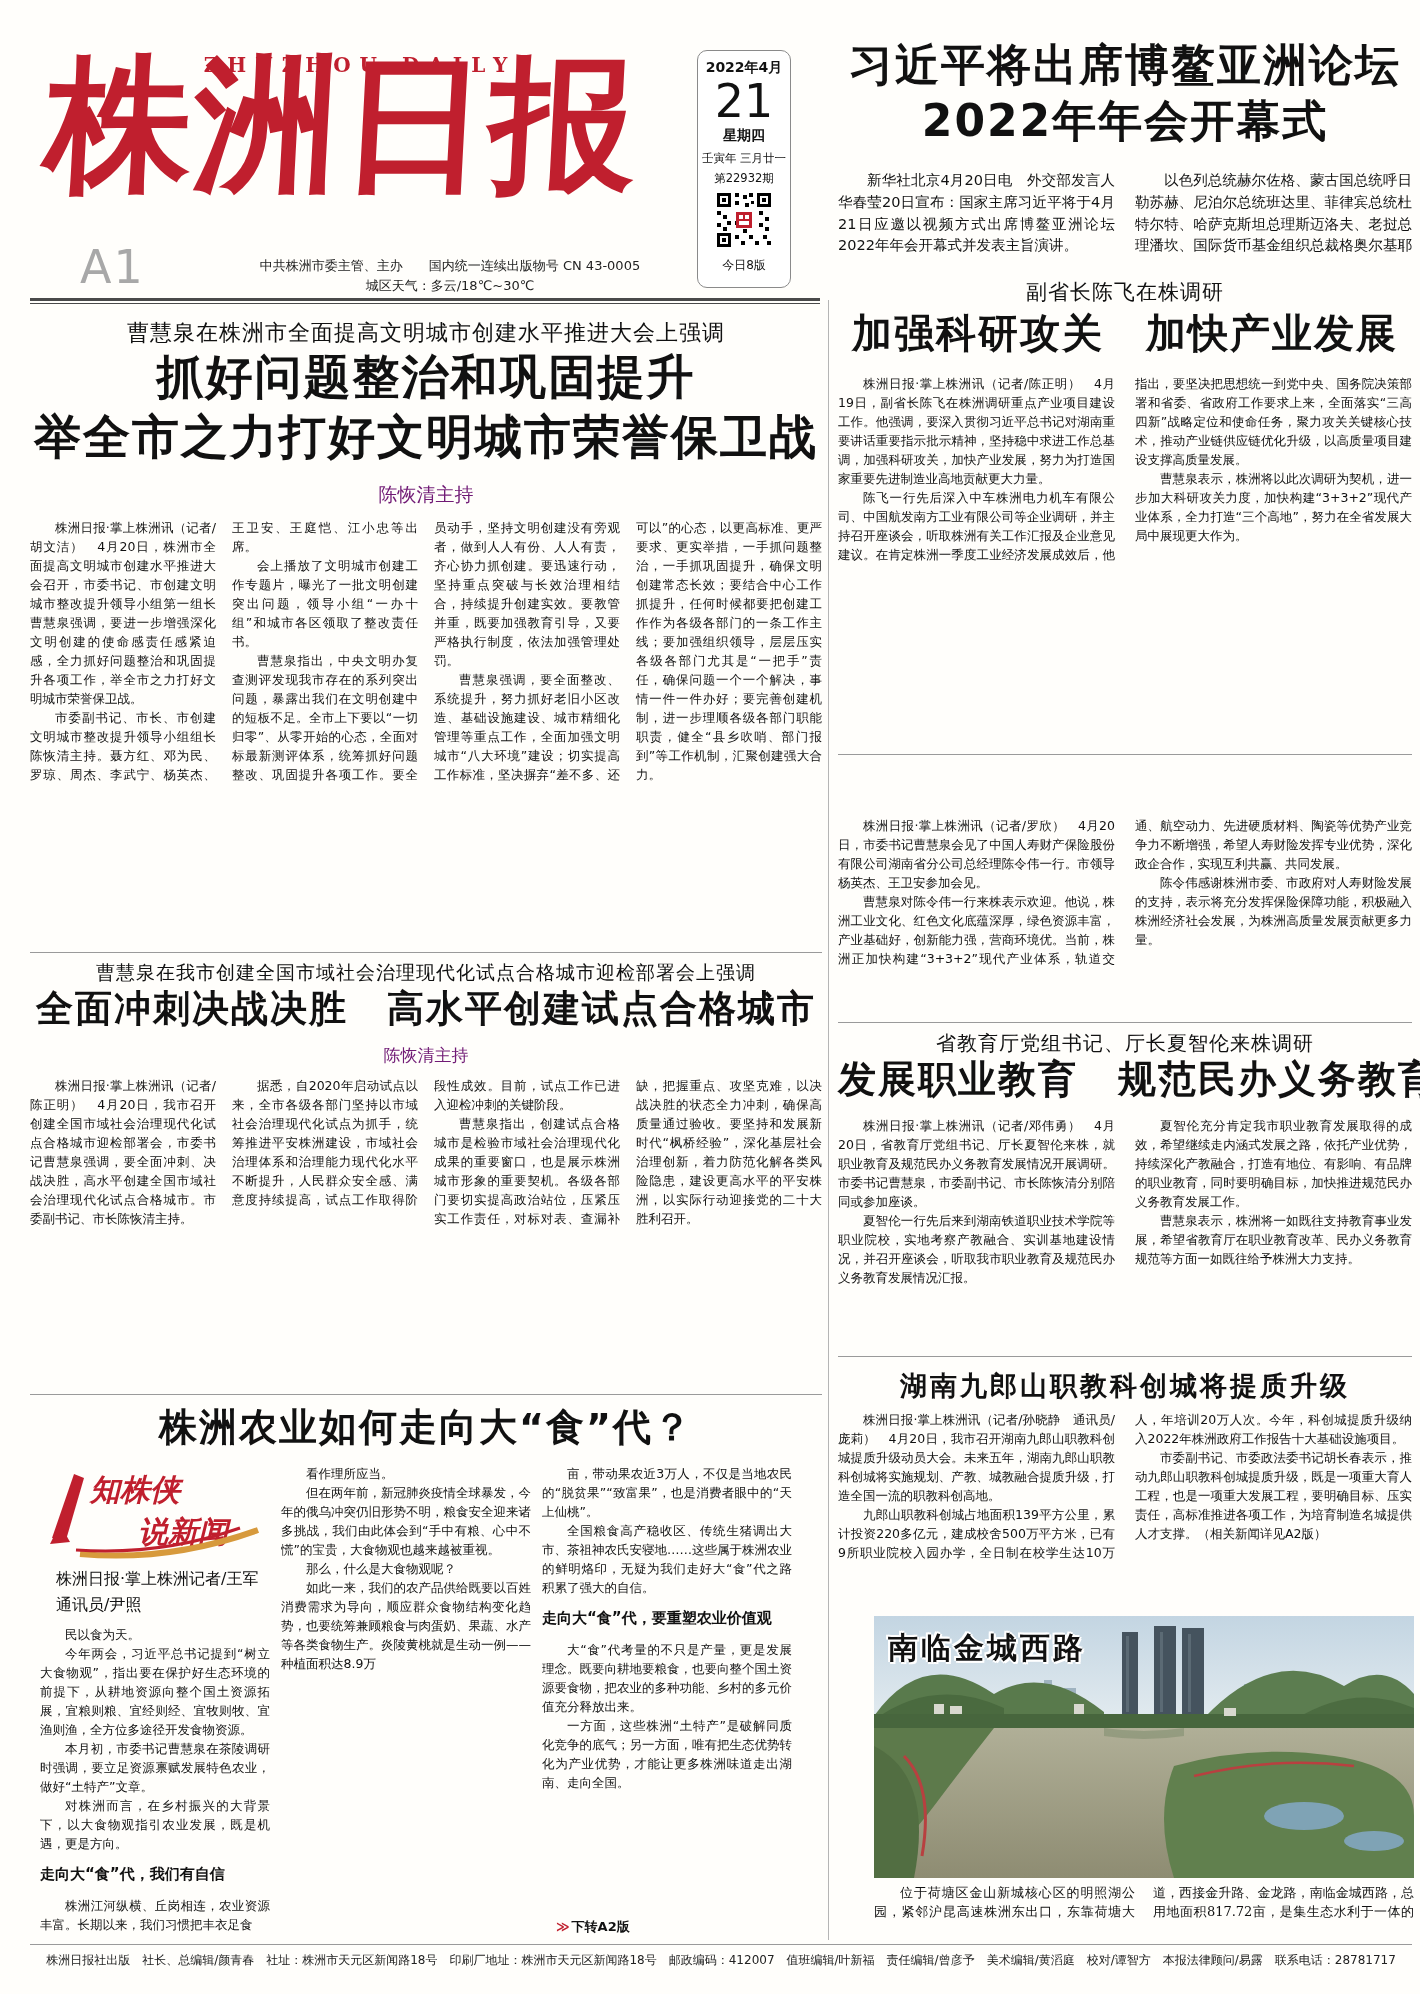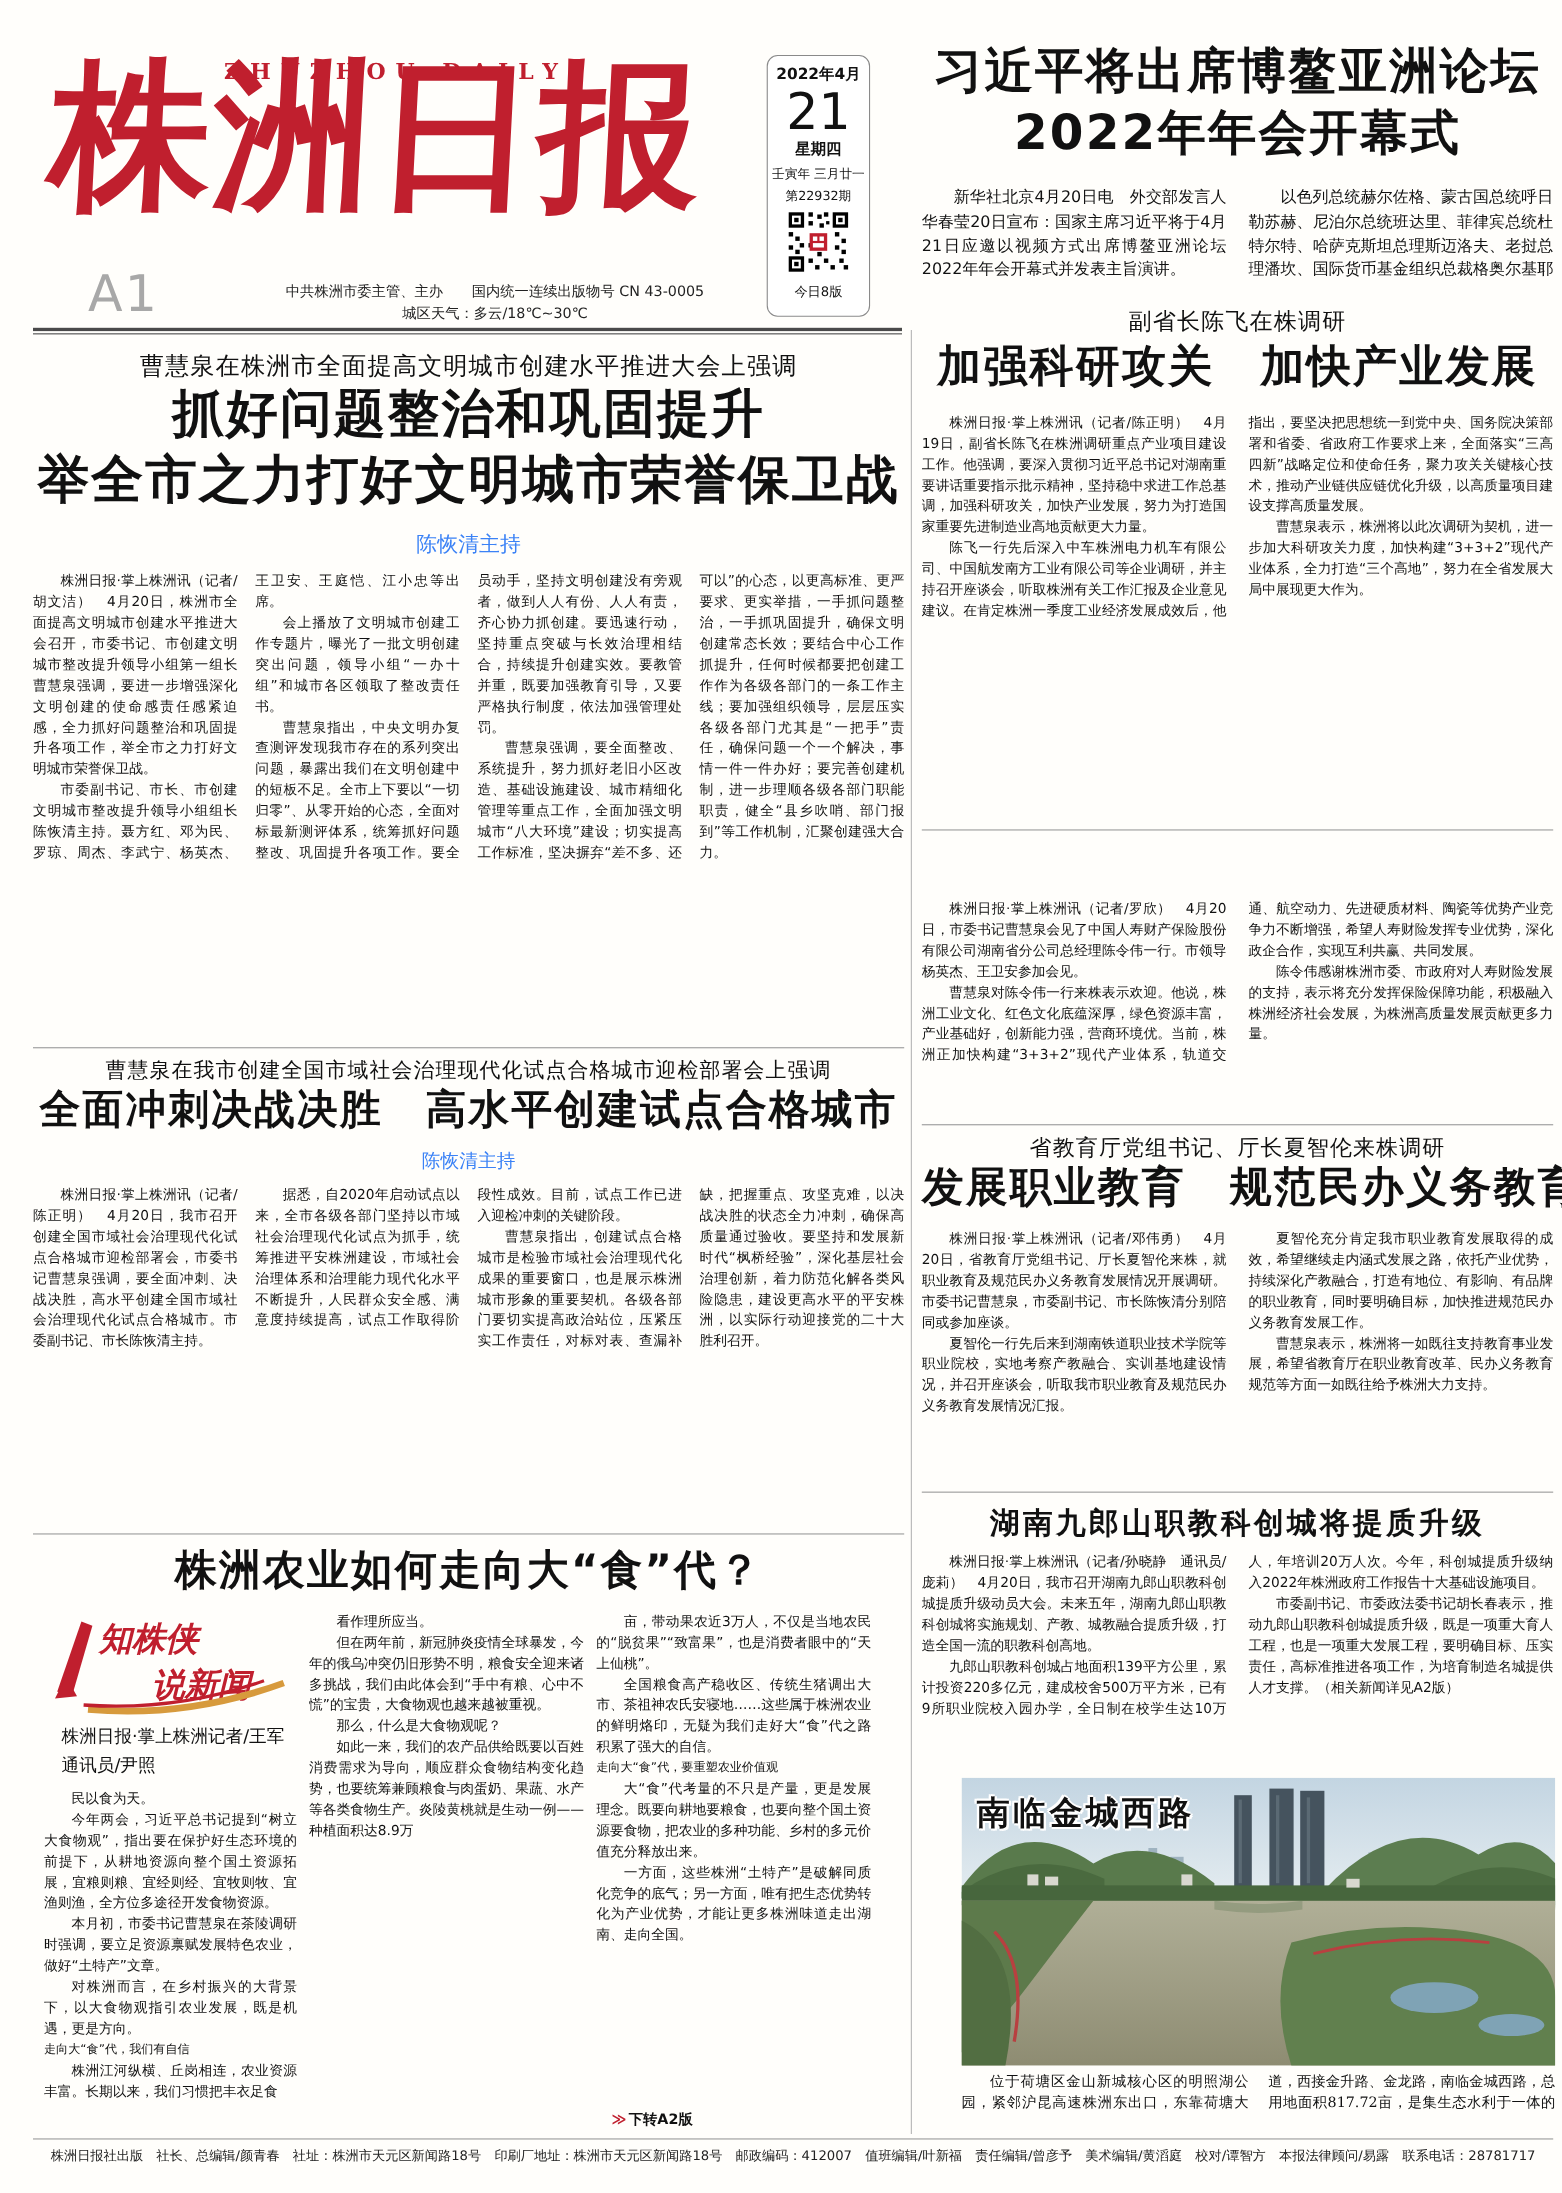--- a/index.html
+++ b/index.html
@@ -22,21 +22,21 @@
   .db-ym{font-size:14px;font-weight:bold;}
   .db-day{font-size:46px;font-weight:400;line-height:1.05;}
   .db-week{font-size:14px;font-weight:bold;margin-top:2px;}
   .db-lunar{font-size:11.5px;margin-top:6px;}
   .db-issue{font-size:11.5px;margin-top:5px;}
   .db-qr{margin-top:5px;}
   .db-pages{font-size:12px;margin-top:4px;}
   
   .kicker{font-family:"DejaVu Serif",serif;font-size:21px;text-align:center;letter-spacing:1px;}
   .headline{font-weight:900;text-align:center;letter-spacing:2px;line-height:1.15;white-space:nowrap;}
-  .byline{font-family:"DejaVu Serif",serif;text-align:center;color:#3b82f6;}
+  .byline{font-family:"DejaVu Serif",serif;text-align:center;color:#701a75;}
   .bodytext{font-size:12.5px;line-height:1.52;text-align:justify;overflow:hidden;}
   .bodytext p{margin:0;text-indent:2em;}
   .cols4{column-count:4;column-gap:16px;}
   .cols2{column-count:2;column-gap:20px;}
   
   .a1-kicker{left:30px;top:318px;width:792px;font-size:22px;}
   .a1-h1{left:30px;top:350px;width:792px;font-size:47px;}
   .a1-h2{left:30px;top:410px;width:792px;font-size:47px;}
   .a1-byline{left:30px;top:482px;width:792px;font-size:19px;}
   .a1-body{left:30px;top:518px;width:792px;height:428px;}
@@ -46,21 +46,21 @@
   .a2-byline{left:30px;top:1044px;width:792px;font-size:17px;}
   .a2-body{left:30px;top:1076px;width:792px;height:312px;}
   
   .ft-headline{left:30px;top:1406px;width:792px;font-size:38px;}
   .ft-cols{left:40px;top:1464px;width:752px;height:474px;display:flex;gap:11px;}
   .ft-col{overflow:hidden;}
   .ft-col1{width:230px;}
   .ft-col2{width:250px;}
   .ft-col3{width:250px;}
   .ft-byline{font-size:16px;line-height:1.6;margin:6px 0 8px 16px;}
-  .crosshead{font-weight:400;font-size:11px;margin:2px 0;text-indent:0 !important;}
+  .crosshead{font-weight:700;font-size:15px;margin:12px 0;text-indent:0 !important;}
   .ft-col .bodytext{height:auto;}
   .jump{left:556px;top:1918px;font-size:13px;font-weight:bold;}
   .jump .ic{color:#c01f2e;letter-spacing:-2px;margin-right:4px;}
   
   .zzx{width:225px;height:96px;position:relative;}
   
   .tr-h1{left:838px;top:40px;width:574px;font-size:44px;}
   .tr-h2{left:838px;top:96px;width:574px;font-size:44px;}
   .tr-body{left:838px;top:170px;width:574px;height:100px;font-size:14.5px;line-height:1.5;}
   .cf-kicker{left:838px;top:278px;width:574px;font-size:21px;}

